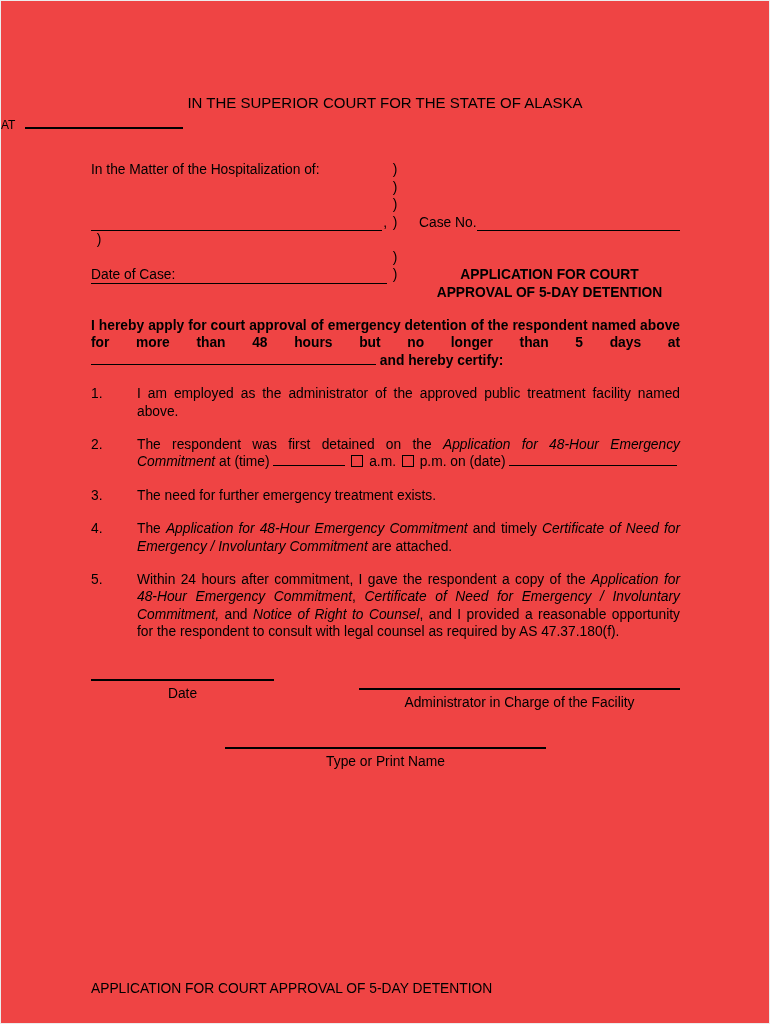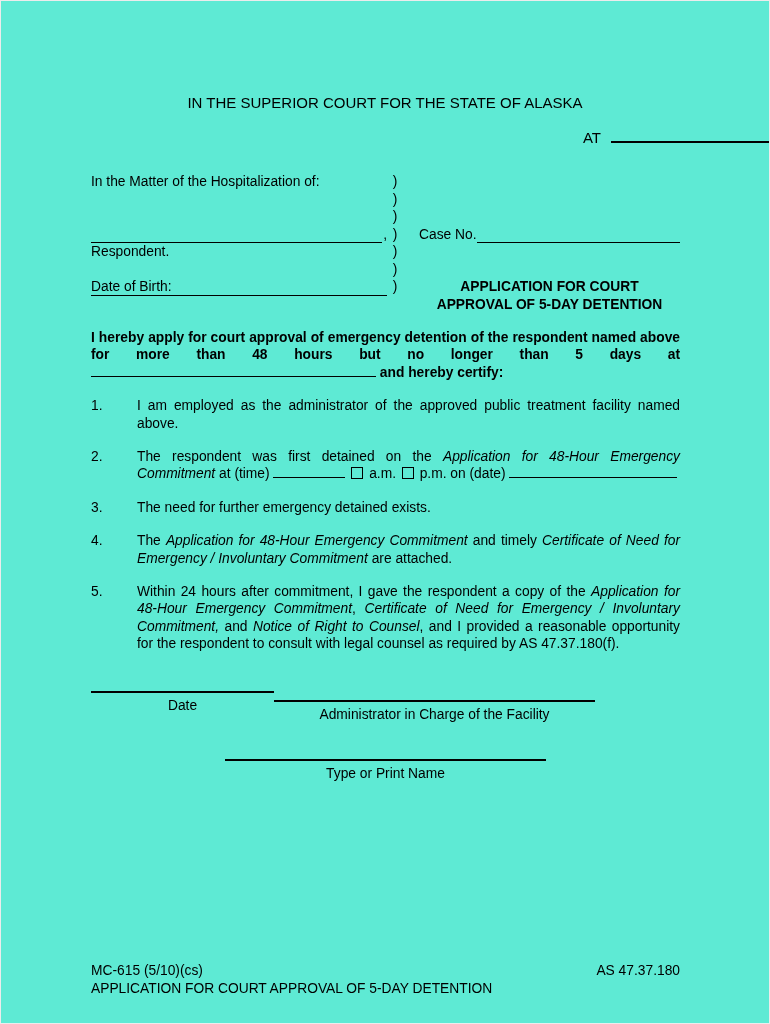--- a/index.html
+++ b/index.html
@@ -1,39 +1,39 @@
 <!DOCTYPE html>
 <html><head>
 <meta charset="utf-8">
 <style>
   * { box-sizing: border-box; margin: 0; padding: 0; }
   html, body { background: #fff; }
   .page {
     width: 770px;
     height: 1024px;
     position: relative;
-    background: #5eead4;
+    background: #ef4444;
     color: #000;
     font-family: "Liberation Sans", sans-serif;
     font-size: 13.8px;
     border: 1px solid #ececec;
     overflow: hidden;
   }
 
   
   .court-header {
     text-align: center;
     padding-top: 92px;
     font-size: 15px;
     line-height: 19px;
   }
   .at-row {
-    text-align: right;
-    margin-top: 16px;
-    font-size: 15px;
+    text-align: left;
+    margin-top: 4px;
+    font-size: 12px;
     line-height: 19px;
   }
   .at-blank {
     display: inline-block;
     width: 158px;
     border-bottom: 2px solid #000;
     margin-left: 10px;
   }
 
   
@@ -68,21 +68,21 @@
     display: inline-block;
     width: 12px;
     height: 12px;
     border: 1.5px solid #000;
     vertical-align: -1px;
     margin: 0 2px;
   }
 
   
   .sig-section { margin: 38px 89px 0 90px; }
-  .sig-row { display: flex; justify-content: flex-start; }
+  .sig-row { display: flex; justify-content: space-between; }
   .sig-row2 { justify-content: center; margin-top: 27px; }
   .sig-col-left { width: 183px; }
   .sig-col-right { width: 321px; margin-top: 9px; }
   .sig-line { border-bottom: 2px solid #000; height: 1px; }
   .sig-label { text-align: center; padding-top: 4px; line-height: 17px; }
 
   
   .footer {
     position: absolute;
     left: 90px;
@@ -126,34 +126,31 @@
         <span class="fill-blank"></span>
           <span class="cap-comma">,</span>
       </div>
       <div class="cap-paren">)</div>
       <div class="cap-right">
         <span class="case-label">Case No.</span>
           <span class="fill-blank"></span>
       </div>
     </div>
     <div class="cap-row">
+      <div class="cap-paren">)</div>
+      <div class="cap-right"></div>
+    </div>
+    <div class="cap-row">
+      <div class="cap-left"></div>
+      <div class="cap-paren">)</div>
+      <div class="cap-right"></div>
+    </div>
+    <div class="cap-row">
       <div class="cap-left">
-          <span>Respondent.</span>
-        </div>
-      <div class="cap-paren">)</div>
-      <div class="cap-right"></div>
-    </div>
-    <div class="cap-row">
-      <div class="cap-left"></div>
-      <div class="cap-paren">)</div>
-      <div class="cap-right"></div>
-    </div>
-    <div class="cap-row">
-      <div class="cap-left">
-        <span class="u-label">Date of Birth:</span>
+        <span class="u-label">Date of Case:</span>
           <span class="fill-blank"></span>
       </div>
       <div class="cap-paren">)</div>
       <div class="cap-right">
         <div class="cap-title">APPLICATION FOR COURT</div>
       </div>
     </div>
     <div class="cap-row">
       <div class="cap-left"></div>
       <div class="cap-paren"></div>
@@ -169,21 +166,21 @@
       <div class="item">
         <div class="item-num">1.</div>
         <div class="item-text"><span>I am employed as the administrator of the approved public treatment facility named above.</span></div>
       </div>
       <div class="item">
         <div class="item-num">2.</div>
         <div class="item-text"><span>The respondent was first detained on the </span><span class="it">Application for 48-Hour Emergency Commitment</span><span> at (time) </span><span class="inline-blank" style="width: 72px;"></span><span> </span><span class="checkbox"></span><span> a.m. </span><span class="checkbox"></span><span> p.m. on (date) </span><span class="inline-blank" style="width: 168px;"></span></div>
       </div>
       <div class="item">
         <div class="item-num">3.</div>
-        <div class="item-text"><span>The need for further emergency detained exists.</span></div>
+        <div class="item-text"><span>The need for further emergency treatment exists.</span></div>
       </div>
       <div class="item">
         <div class="item-num">4.</div>
         <div class="item-text"><span>The </span><span class="it">Application for 48-Hour Emergency Commitment</span><span> and timely </span><span class="it">Certificate of Need for Emergency / Involuntary Commitment</span><span> are attached.</span></div>
       </div>
       <div class="item">
         <div class="item-num">5.</div>
         <div class="item-text"><span>Within 24 hours after commitment, I gave the respondent a copy of the </span><span class="it">Application for 48-Hour Emergency Commitment</span><span>, </span><span class="it">Certificate of Need for Emergency / Involuntary Commitment,</span><span> and </span><span class="it">Notice of Right to Counsel</span><span>, and I provided a reasonable opportunity for the respondent to consult with legal counsel as required by AS 47.37.180(f).</span></div>
       </div>
     </div>
@@ -201,20 +198,16 @@
     </div>
     <div class="sig-row sig-row2">
       <div class="sig-col-right">
         <div class="sig-line"></div>
         <div class="sig-label">Type or Print Name</div>
       </div>
     </div>
   </div>
 
   <div class="footer">
-    <div class="footer-top">
-      <span>MC-615 (5/10)(cs)</span>
-      <span>AS 47.37.180</span>
-    </div>
     <div>APPLICATION FOR COURT APPROVAL OF 5-DAY DETENTION</div>
   </div>
 
 </div>
 
 </body></html>

